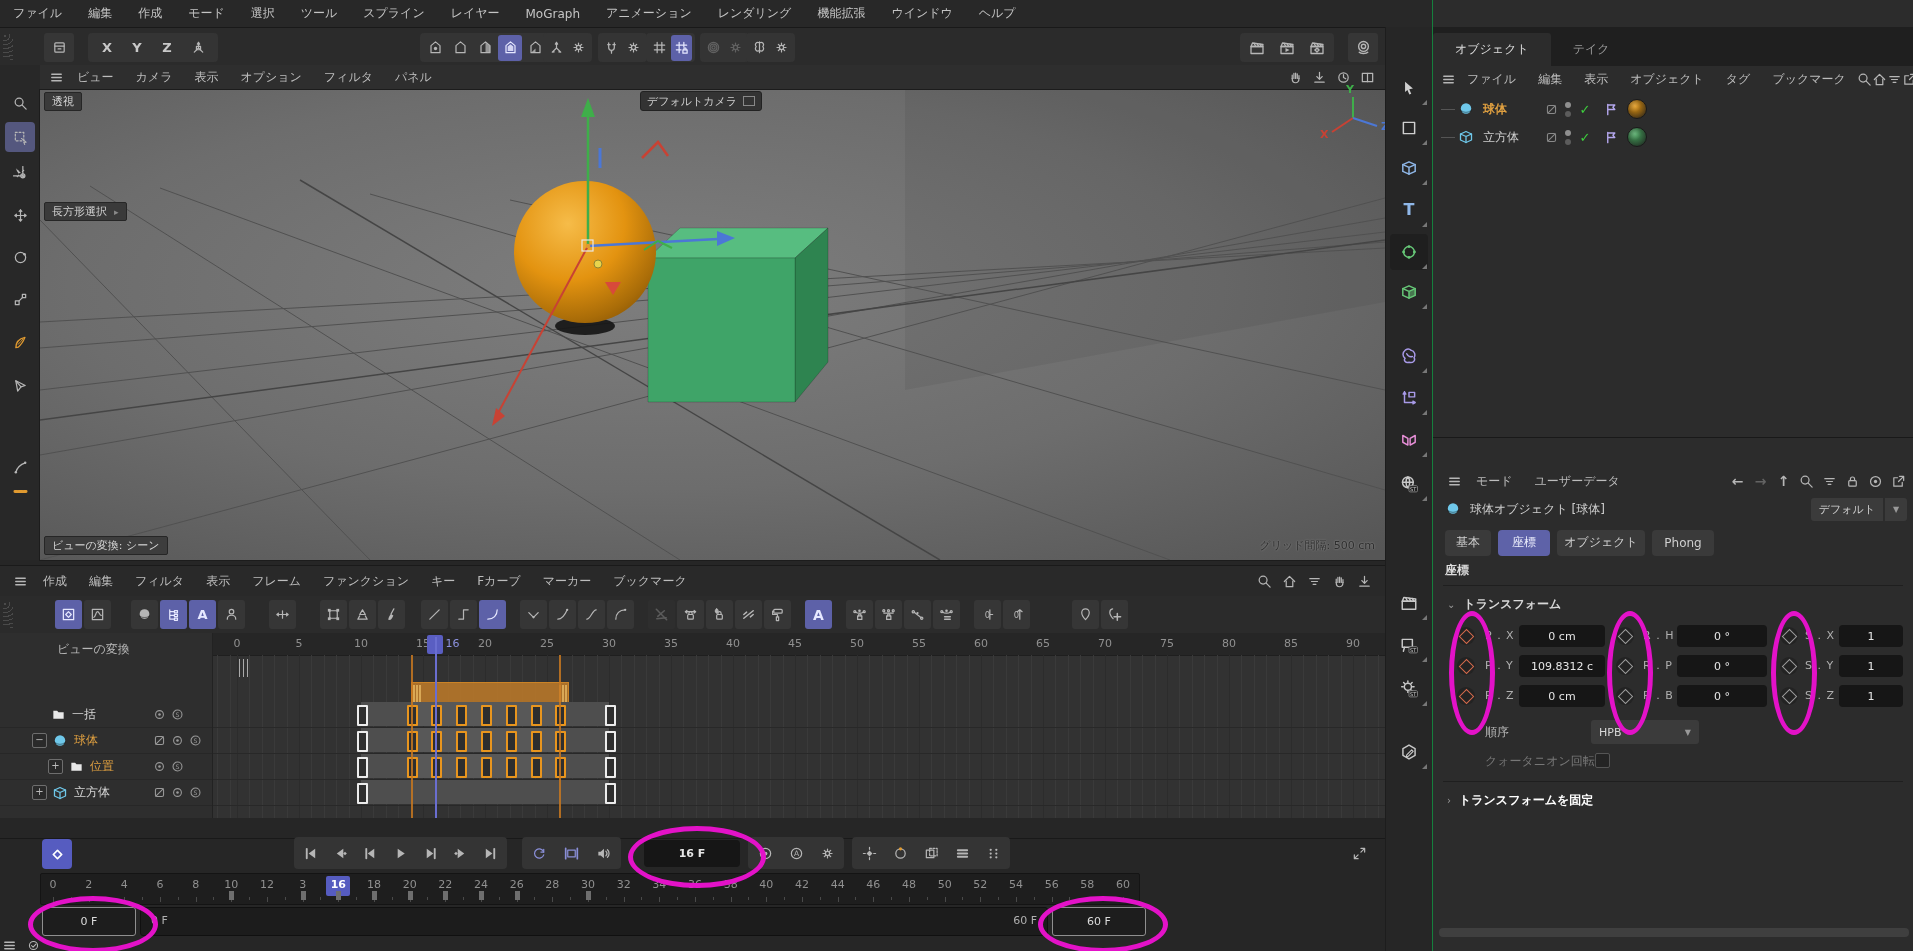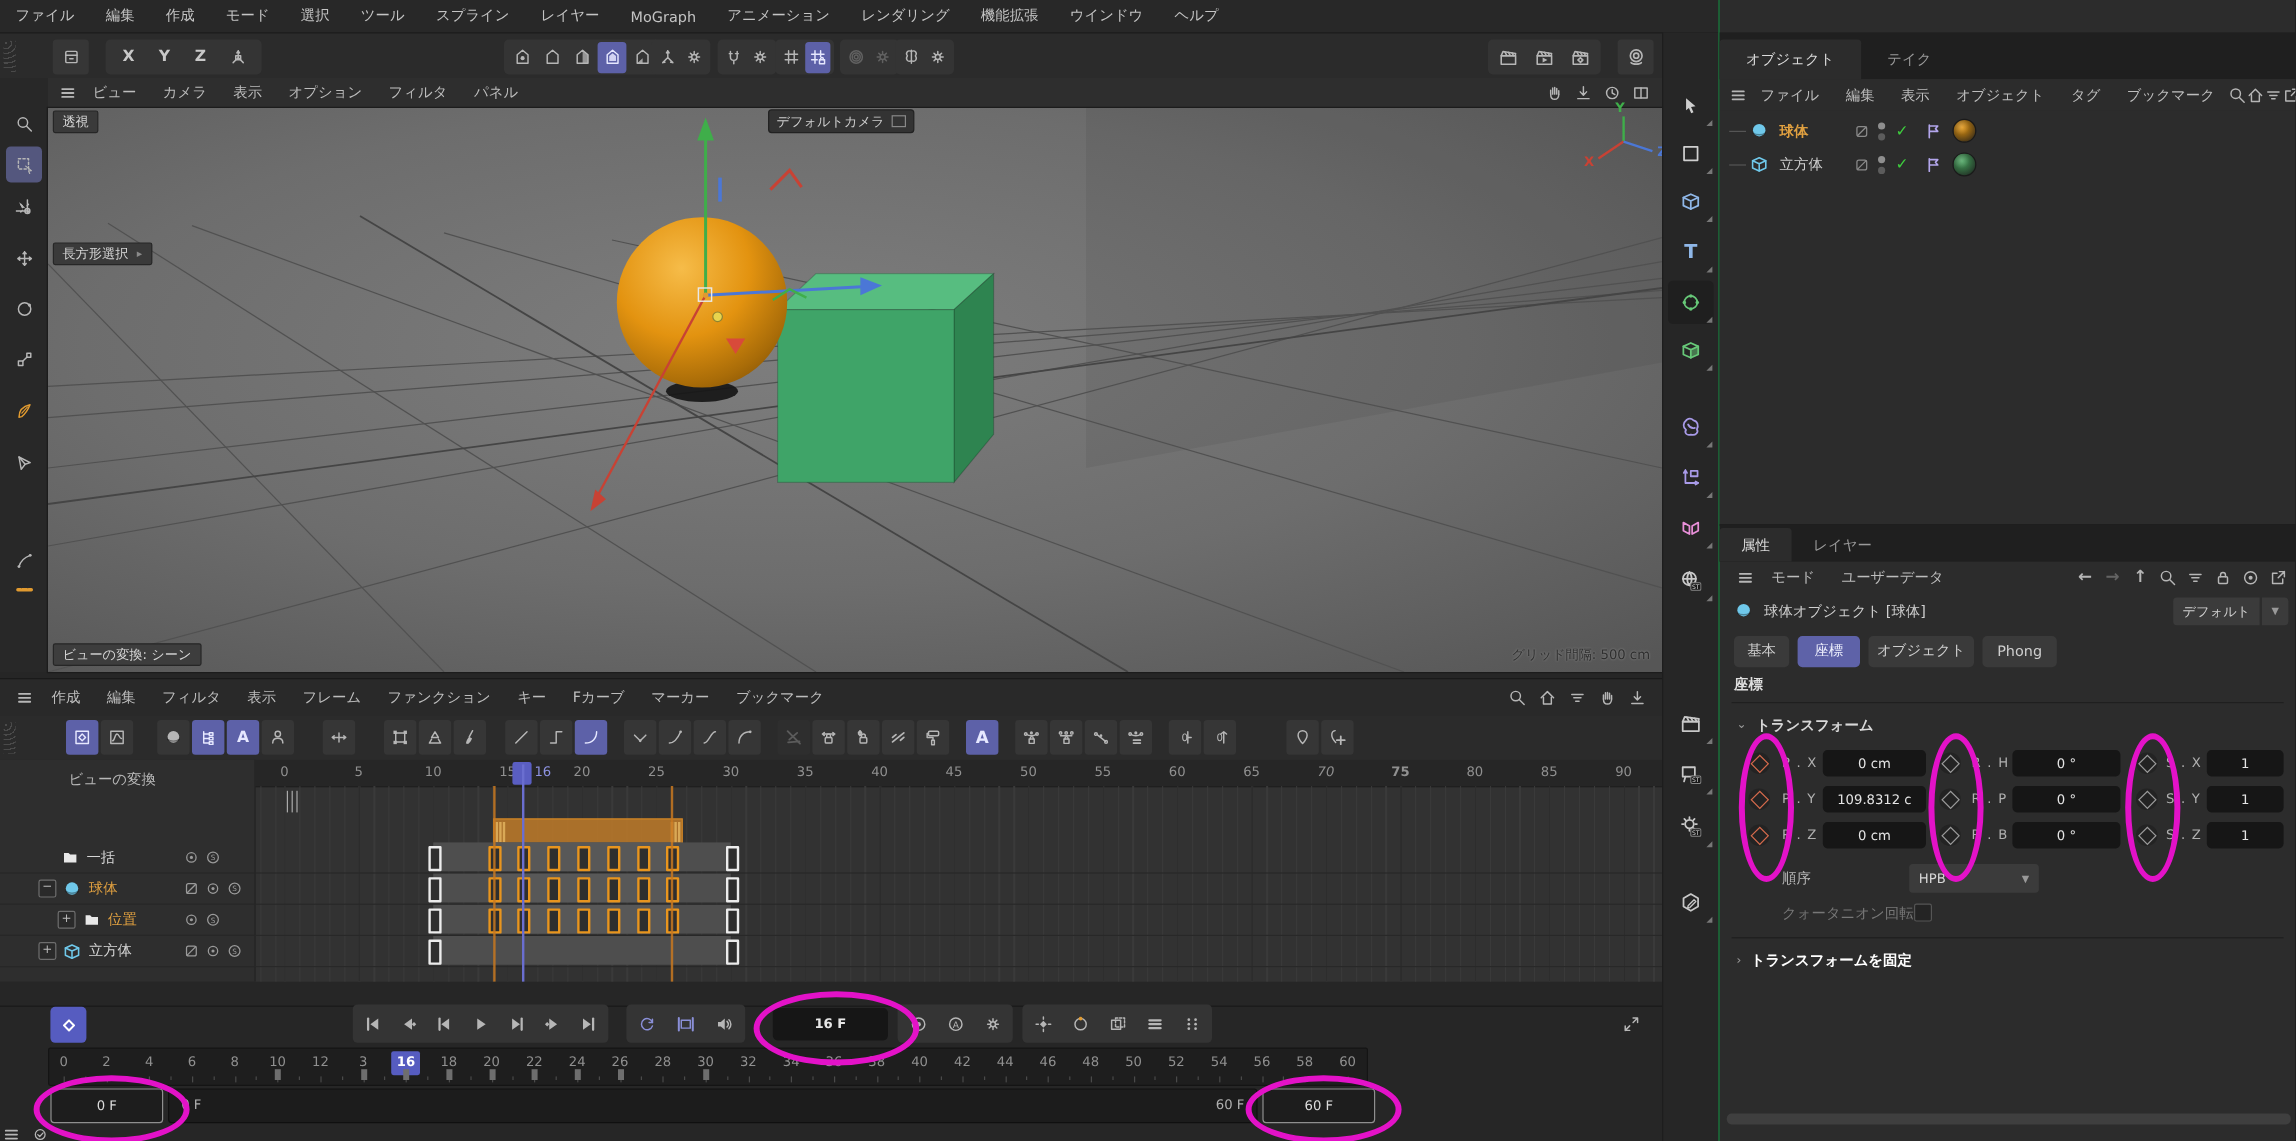--- a/index.html
+++ b/index.html
@@ -664,22 +664,22 @@
           <span class="tick-label" style="left: 272px; top: 4px;">20</span>
           <span class="tick-label" style="left: 334px; top: 4px;">25</span>
           <span class="tick-label" style="left: 396px; top: 4px;">30</span>
           <span class="tick-label" style="left: 458px; top: 4px;">35</span>
           <span class="tick-label" style="left: 520px; top: 4px;">40</span>
           <span class="tick-label" style="left: 582px; top: 4px;">45</span>
           <span class="tick-label" style="left: 644px; top: 4px;">50</span>
           <span class="tick-label" style="left: 706px; top: 4px;">55</span>
           <span class="tick-label" style="left: 768px; top: 4px;">60</span>
           <span class="tick-label" style="left: 830px; top: 4px;">65</span>
-          <span class="tick-label" style="left: 892px; top: 4px; font-style: italic;">70</span>
-          <span class="tick-label" style="left: 954px; top: 4px; font-weight: bold;">75</span>
+          <span class="tick-label" style="left: 892px; top: 4px;">70</span>
+          <span class="tick-label" style="left: 954px; top: 4px;">75</span>
           <span class="tick-label" style="left: 1016px; top: 4px;">80</span>
           <span class="tick-label" style="left: 1078px; top: 4px;">85</span>
           <span class="tick-label" style="left: 1140px; top: 4px;">90</span>
           <div style="position:absolute;left:214.4px;top:2px;width:16px;height:19px;background:#5a5ec2;border-radius:2px;"></div>
           <span class="tick-label" style="left: 239.4px; top: 4px; color: rgb(141, 146, 224);">16</span>
         </div>
         <div style="position:absolute;left:0;top:22px;width:1173px;height:163px;
    background-image:repeating-linear-gradient(90deg,#2c2c2c 0 1px,transparent 1px 62px),repeating-linear-gradient(90deg,#3a3a3a 0 1px,transparent 1px 12.4px);
    background-position:24px 0,24px 0;"></div>
         <div style="position:absolute;left:0;top:22px;width:1173px;height:46px;"></div>
@@ -1299,24 +1299,20 @@
           </div>
           <div style="width:24px;color:#b3a6ec;display:flex;justify-content:center;margin-left:4px;">
             <svg width="15" height="15" viewBox="0 0 16 16" fill="none" stroke="currentColor" stroke-width="1.3" stroke-linecap="round" stroke-linejoin="round">
               <path d="M4 2.5 V13.5 M4 3.2 H11.5 L9.5 5.6 L11.5 8 H4" stroke-width="1.5"></path>
             </svg>
           </div>
           <div style="width:18px;height:18px;border-radius:50%;margin-left:4px;background:radial-gradient(circle at 35% 30%, #fff3, transparent 40%),radial-gradient(circle at 40% 35%, #46a35c, #00000066);border:1px solid #1a1a1a;"></div>
         </div>
       </div>
 
-    <div id="am-tabs" class="abs row" style="left:0;top:437px;width:481px;height:31px;background:#1f1f1f;">
-        <div class="tab on" style="height: 28px; margin-top: 3px; padding: 0px 18px; border-radius: 3px 3px 0px 0px;">属性</div>
-        <div class="tab" style="height: 28px; margin-top: 3px; padding: 0px 18px; border-radius: 3px 3px 0px 0px;">レイヤー</div>
-      </div>
     <div id="am-menu" class="abs row" style="left:0;top:468px;width:481px;height:26px;">
         <div style="margin-left:10px;width:22px;" class="ico">
           <svg width="15" height="15" viewBox="0 0 16 16" fill="none" stroke="currentColor" stroke-width="1.3" stroke-linecap="round" stroke-linejoin="round">
             <path d="M3 4.5 H13 M3 8 H13 M3 11.5 H13" stroke-width="1.6"></path>
           </svg>
         </div>
         <span class="mi2">モード</span>
         <span class="mi2">ユーザーデータ</span>
         <div style="flex: 1 1 0%;"></div>
         <span class="ico" style="width: 23px; height: 22px;">

